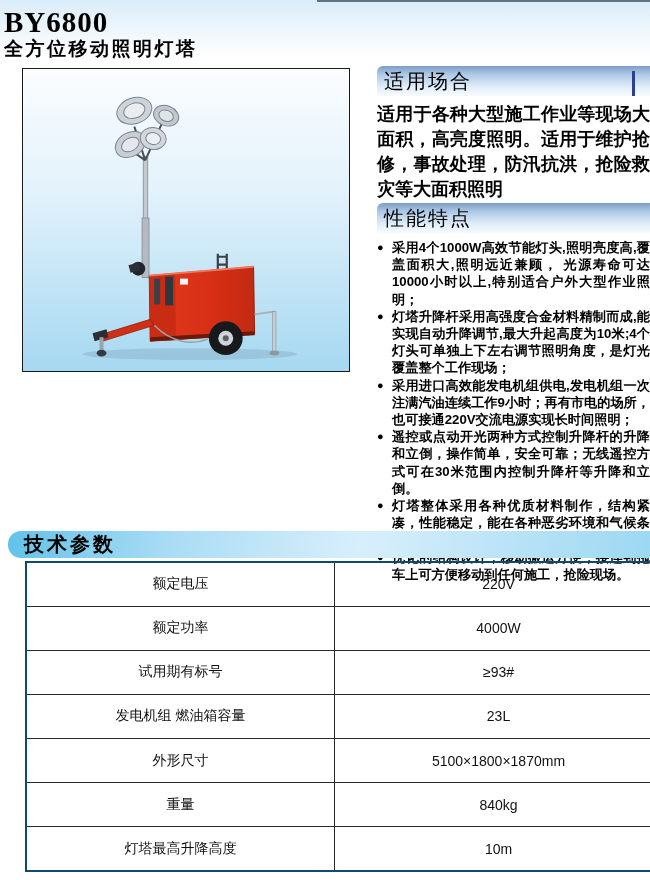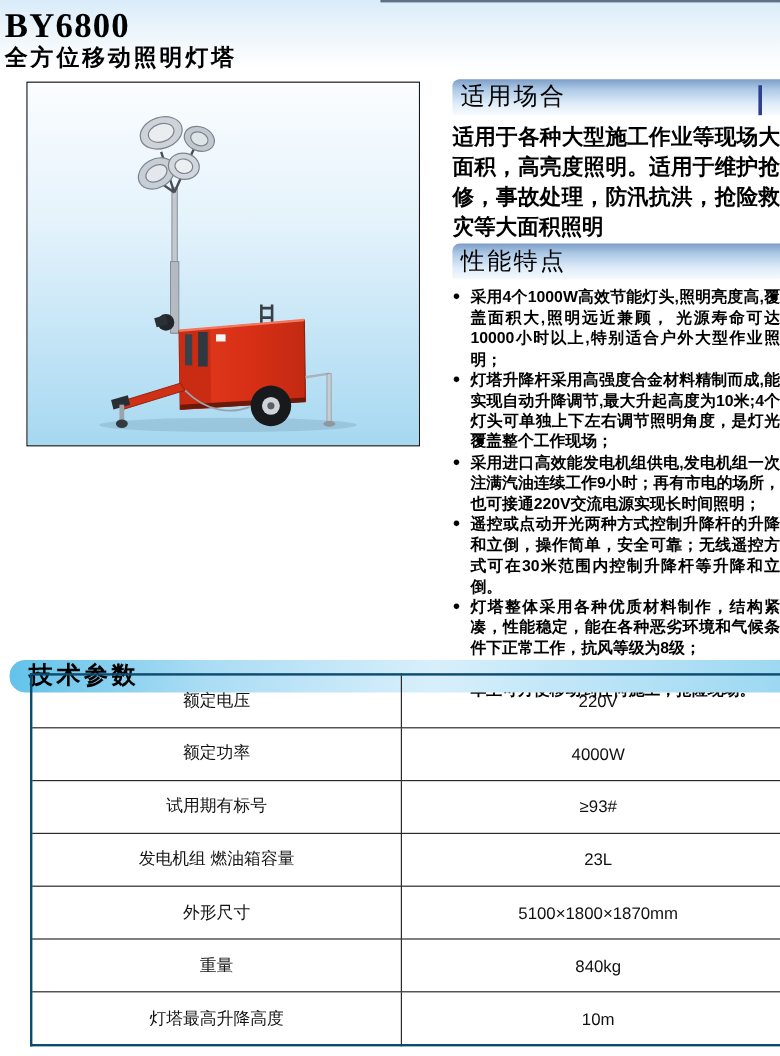--- a/index.html
+++ b/index.html
@@ -27,21 +27,21 @@
   .accent-line{position:absolute;left:255px;top:5px;width:3px;height:25px;background:#2e3f8f;}
   .usage-text{font-size:18px;font-weight:bold;line-height:25px;text-align:justify;margin:6px 0 1px 0;}
   .features-list{list-style:none;margin:6px 0 0 0;padding:0;}
   .feature-item{position:relative;padding-left:15px;font-size:13.2px;font-weight:600;
     line-height:17.2px;text-align:justify;}
   .bullet{position:absolute;left:0;top:0;font-size:11px;}
 
   .specs-bar{position:absolute;left:8px;top:531px;width:642px;height:27px;line-height:27px;
     box-sizing:border-box;border-radius:13px 0 0 13px;padding-left:16px;
     font-size:20px;font-weight:bold;letter-spacing:3px;color:#000;
-    background:linear-gradient(100deg,#62c2e9 0%,#a9dcf4 25%,#d8effb 55%,#9cd8f2 100%);margin-top:19px;}
+    background:linear-gradient(100deg,#62c2e9 0%,#a9dcf4 25%,#d8effb 55%,#9cd8f2 100%);}
 
   .specs-table{position:absolute;left:25px;top:561px;width:639px;height:311px;
     border-collapse:collapse;table-layout:fixed;border:2px solid #0c4a6e;}
   .specs-table td{border:1px solid #2b2b2b;font-size:14px;text-align:center;
     vertical-align:middle;color:#111;padding:0;}
   .specs-table tr{height:31px;}
   .spec-label{width:307px;}
 </style>
 </head>
 <body>

